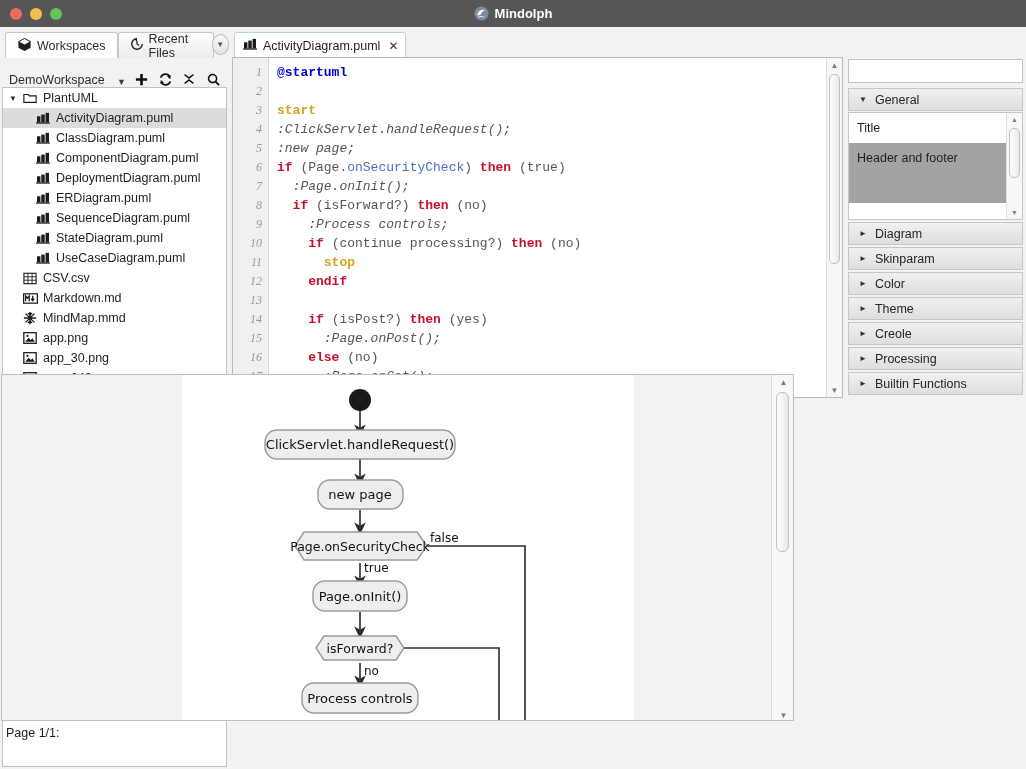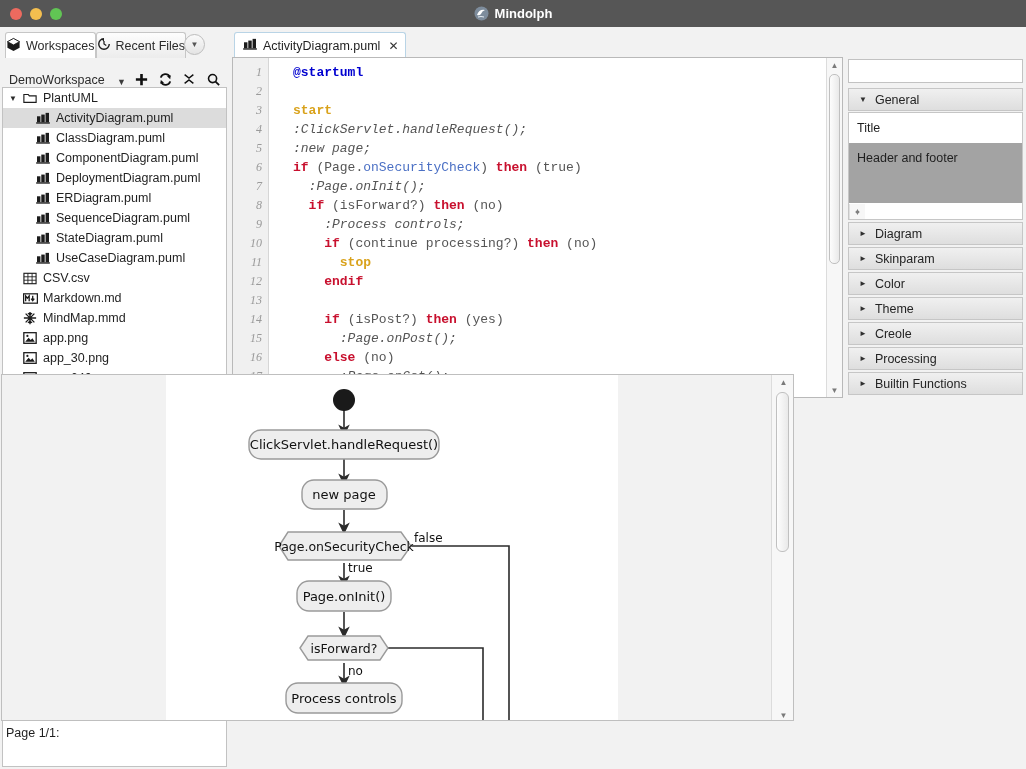--- a/index.html
+++ b/index.html
@@ -90,21 +90,21 @@
     display: flex;
     align-items: flex-end;
     padding-left: 5px;
     box-sizing: border-box;
   }
   .tab {
     height: 26px;
     display: flex;
     align-items: center;
     gap: 5px;
-    padding: 0 0;
+    padding: 0 11px;
     font-size: 12.5px;
     color: #2b2b2b;
     border: 1px solid #c6c6c6;
     border-bottom: none;
     border-radius: 3px 3px 0 0;
     box-sizing: border-box;
     background: linear-gradient(to bottom, #fdfdfd, #ececec);
   }
   .tab.active {
     background: #ffffff;
@@ -266,21 +266,21 @@
     padding-right: 6px;
     font-family: "Liberation Serif", serif;
     font-style: italic;
     font-size: 12px;
     color: #9a9a9a;
     box-sizing: border-box;
   }
   .code {
     flex: 1 1 auto;
     padding-top: 5px;
-    padding-left: 24px;
+    padding-left: 8px;
     font-family: "Liberation Mono", monospace;
     font-size: 13px;
     overflow: hidden;
     position: relative;
   }
   .code .ln {
     height: 19px;
     line-height: 19px;
     white-space: pre;
   }
@@ -335,21 +335,21 @@
     top: 0;
     width: 793px;
     height: 347px;
     border: 1px solid #bfbfbf;
     background: #f2f2f2;
     box-sizing: border-box;
     overflow: hidden;
   }
   .preview-canvas {
     position: absolute;
-    left: 164px;
+    left: 180px;
     top: 0;
     width: 452px;
     height: 345px;
     background: #ffffff;
   }
   .preview-scroll {
     position: absolute;
     left: 769px;
     top: 0;
     width: 24px;
@@ -415,21 +415,20 @@
   }
   .accordion-body {
     width: 175px;
     height: 108px;
     border: 1px solid #c6c6c6;
     background: #ffffff;
     box-sizing: border-box;
     display: flex;
     overflow: hidden;
     margin-top: 1px;
-    flex-direction: column;
   }
   .accordion-list {
     flex: 1 1 auto;
     overflow: hidden;
   }
   .prop-row {
     height: 30px;
     display: flex;
     align-items: center;
     padding-left: 8px;

